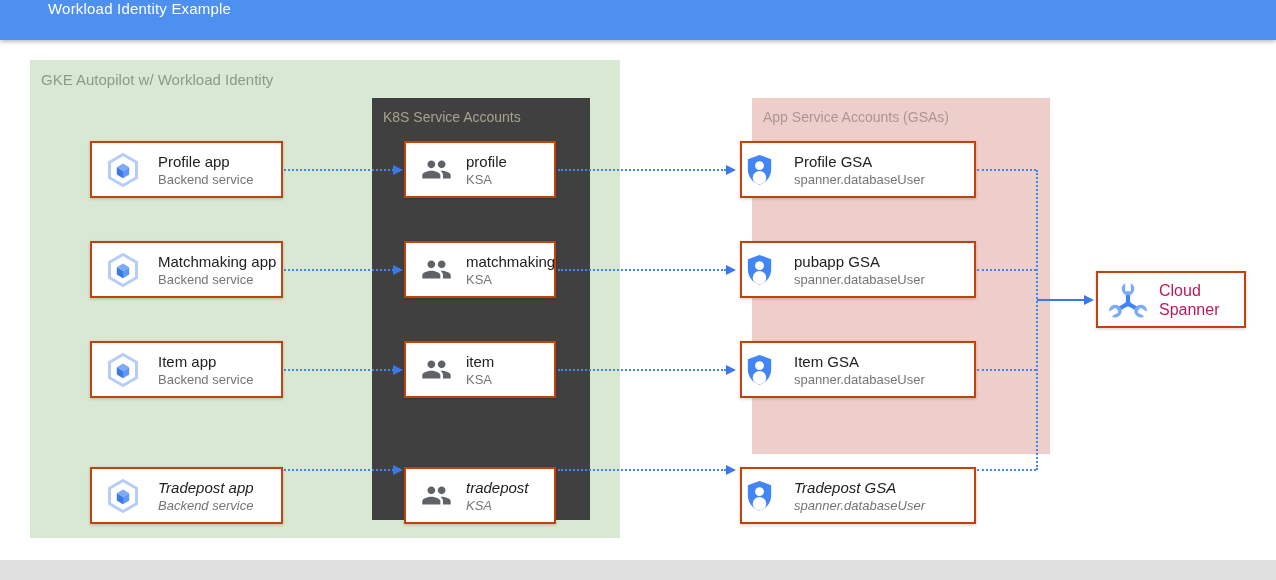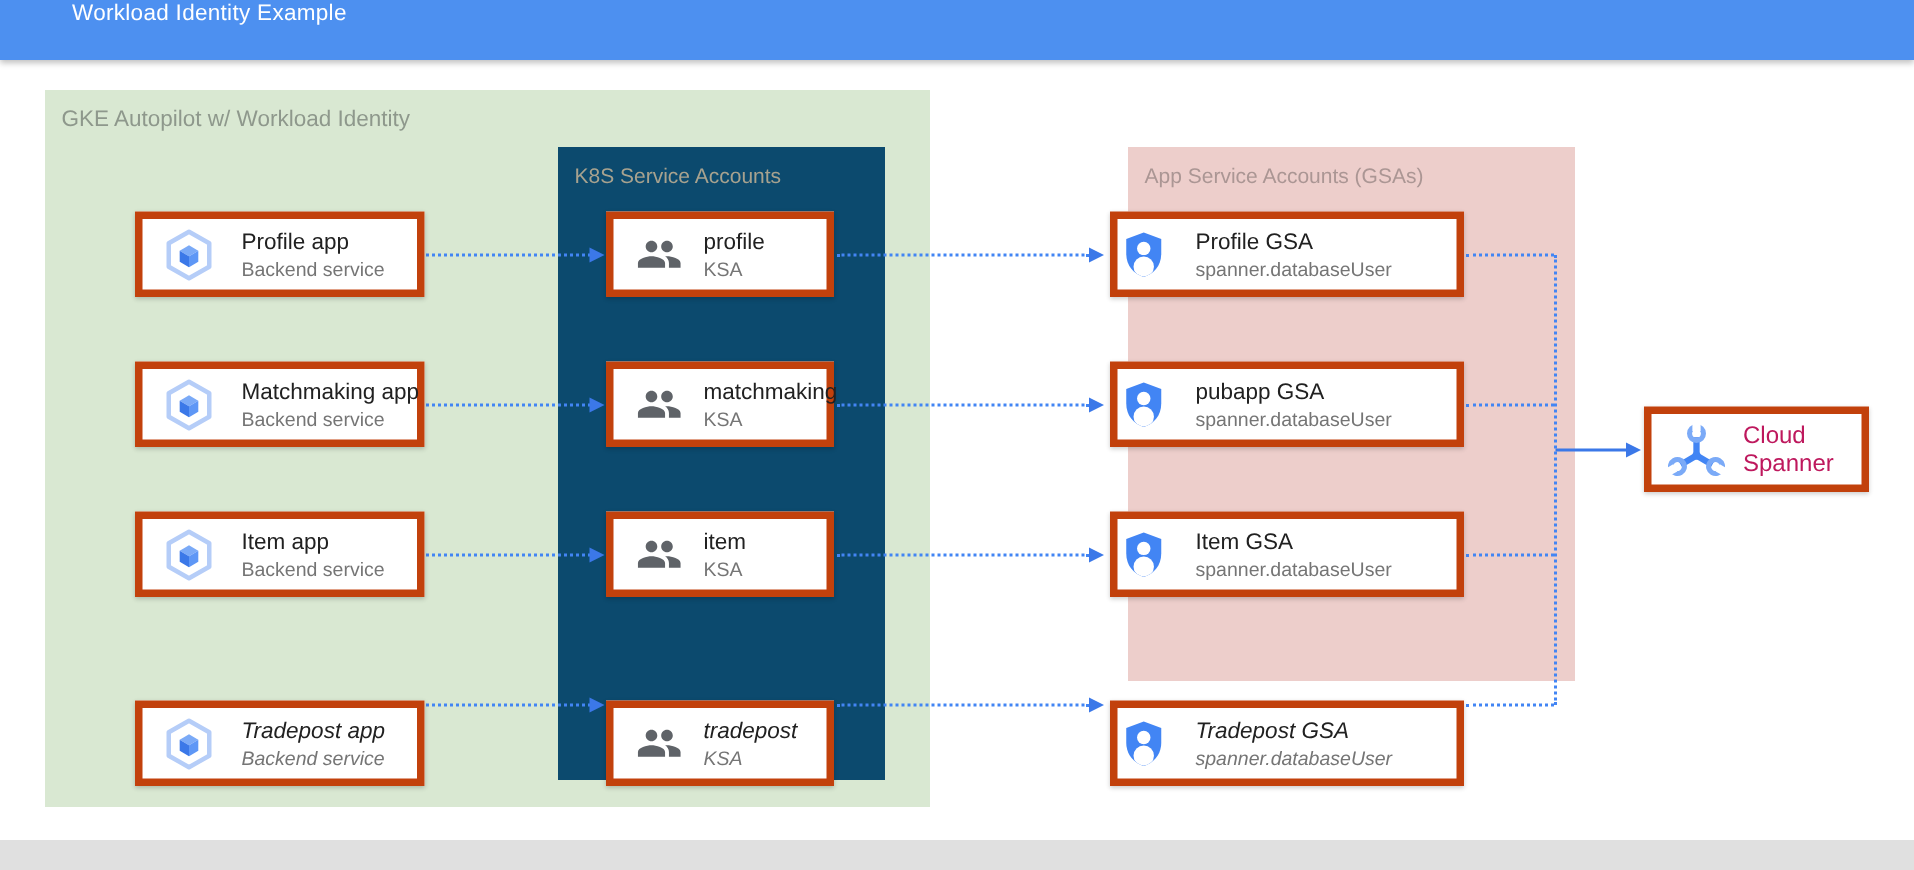--- a/index.html
+++ b/index.html
@@ -12,27 +12,27 @@
     position:absolute;left:0;top:0;width:1276px;height:40px;
     background:#4d90f0;box-shadow:0 2px 4px rgba(0,0,0,.25);z-index:6;
     display:flex;
   }
   .titlebar span{color:#ffffff;font-size:15px;margin-left:48px;letter-spacing:.2px;}
   
   .group{position:absolute;z-index:1;}
   .group-label{position:absolute;left:11px;top:11px;font-size:14px;}
   .g-gke{left:30px;top:60px;width:590px;height:478px;background:#d9e8d2;}
   .g-gke .group-label{color:#8e988c;font-size:15px;}
-  .g-ksa{left:372px;top:98px;width:218px;height:422px;background:#0c4a6e;}
+  .g-ksa{left:372px;top:98px;width:218px;height:422px;background:#404040;}
   .g-ksa .group-label{color:#a7a28f;}
   .g-gsa{left:708px;top:98px;width:298px;height:356px;background:#edcecb;margin-left:44px;}
   .g-gsa .group-label{color:#ab9694;}
   
   .card{
-    position:absolute;height:57px;background:#ffffff;border:5px solid #c2410c;
+    position:absolute;height:57px;background:#ffffff;border:2px solid #c2410c;
     box-shadow:0 1px 3px rgba(0,0,0,.2);box-sizing:border-box;
     display:flex;align-items:center;z-index:3;
   }
   .card .icon{flex:0 0 auto;}
   .ctext{display:flex;flex-direction:column;justify-content:center;}
   .ctitle{font-size:15px;color:#212121;line-height:19px;white-space:nowrap;}
   .csub{font-size:13px;color:#757575;line-height:17px;white-space:nowrap;}
   .app-card{left:90px;width:193px;padding-left:13px;}
   .app-card .icon{margin-right:17px;}
   .ksa-card{left:404px;width:152px;padding-left:15px;}

